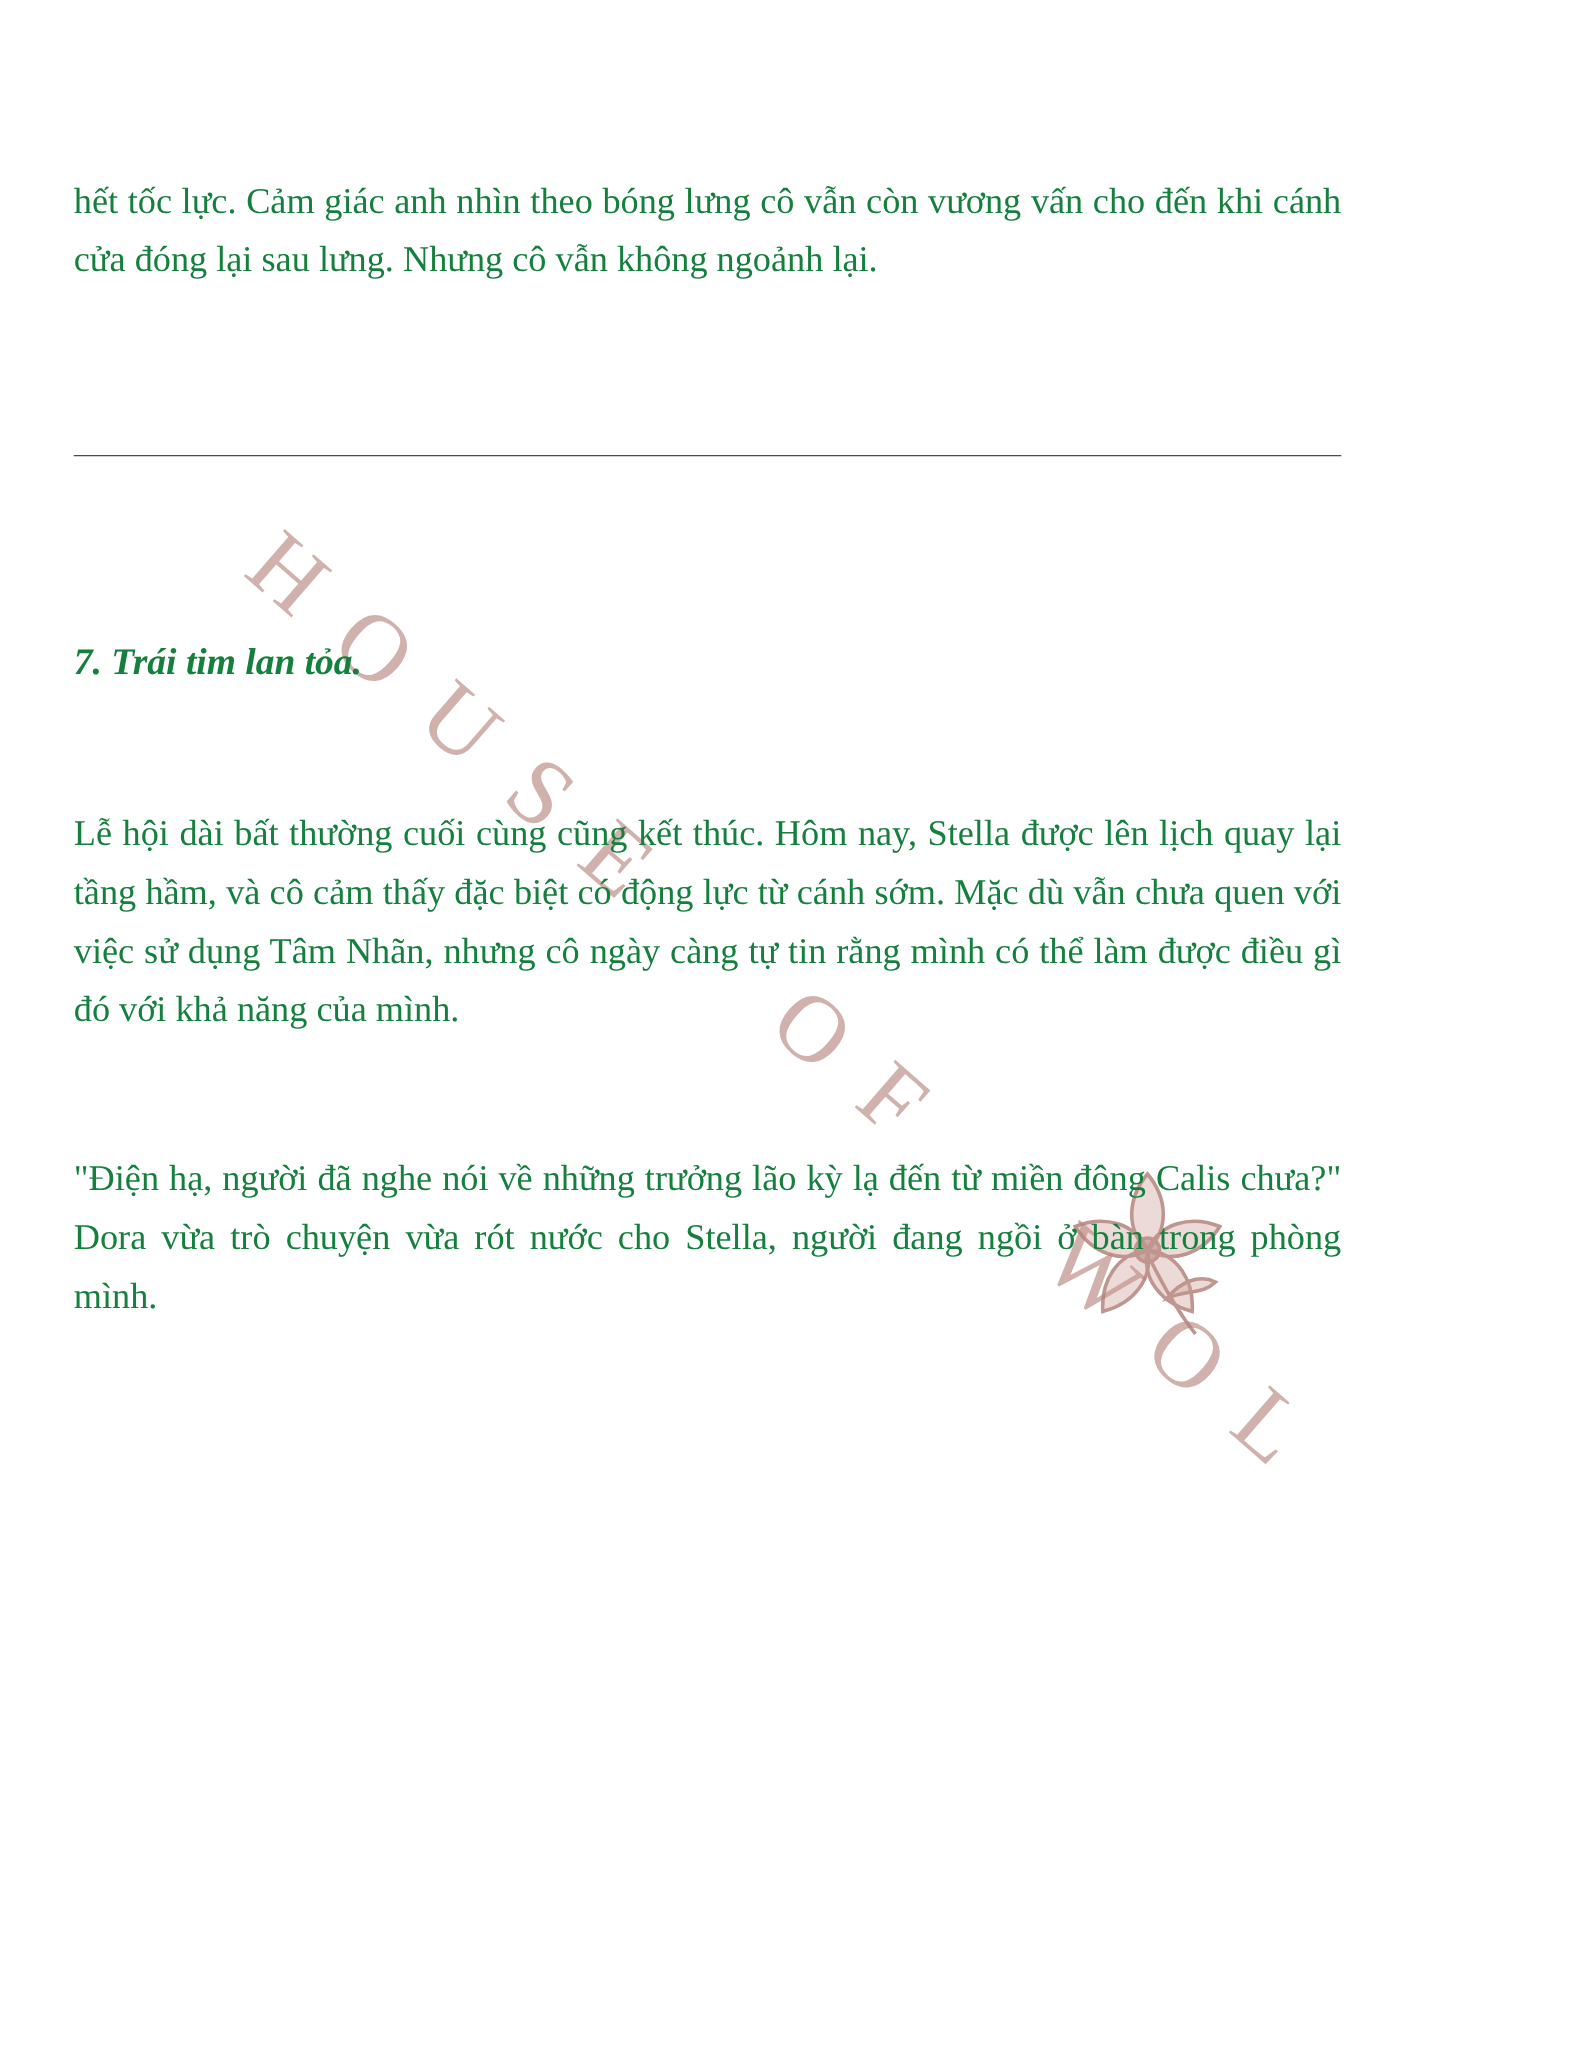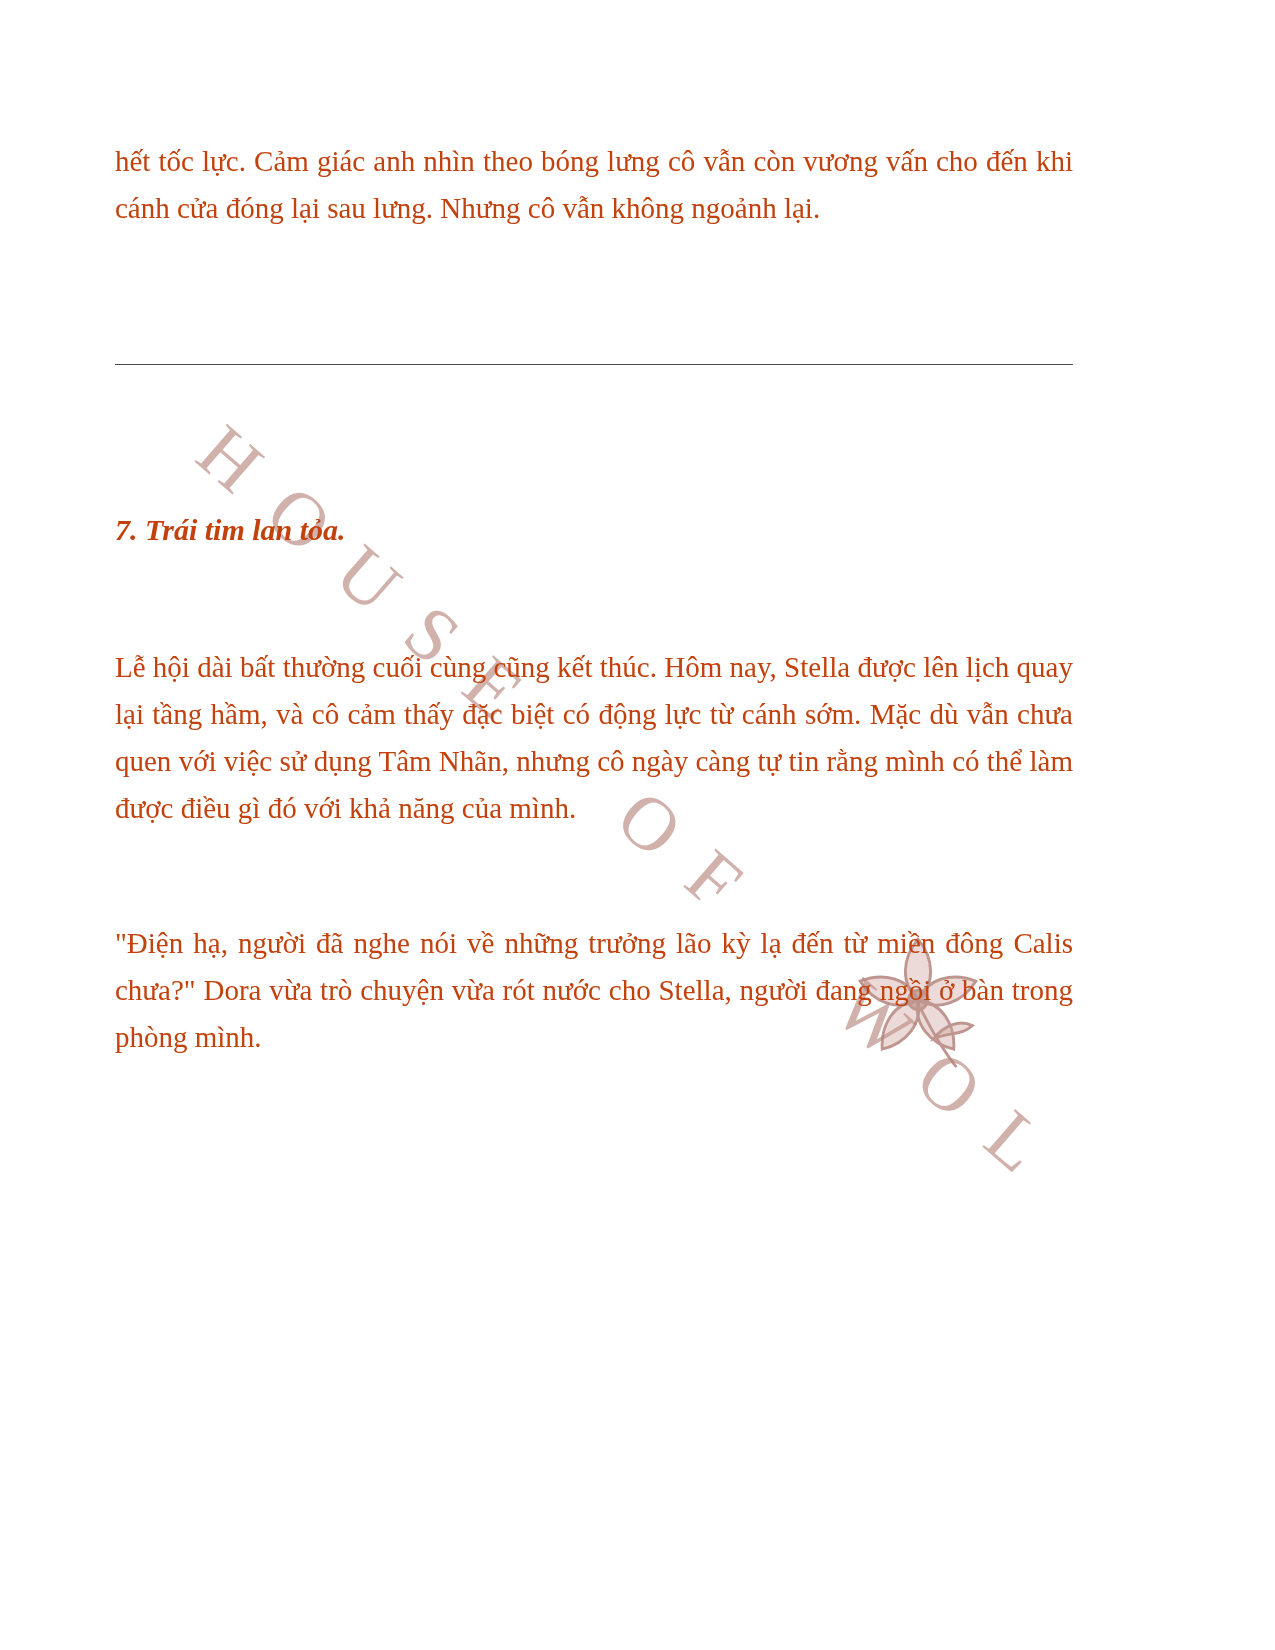--- a/index.html
+++ b/index.html
@@ -38,22 +38,22 @@
     position: absolute;
     top: 920px;
     left: 838px;
     width: 160px;
     height: 160px;
     opacity: 0.85;
   }
   .content {
     position: relative;
     z-index: 1;
-    padding: 138px 202px 0 115px;
-    color: #c2410c;
+    padding: 138px 202px 0 59px;
+    color: #15803d;
   }
   .para {
     font-size: 29px;
     line-height: 1.62;
     text-align: justify;
     margin: 0;
   }
   .para + .para {
     margin-top: 92px;
   }

